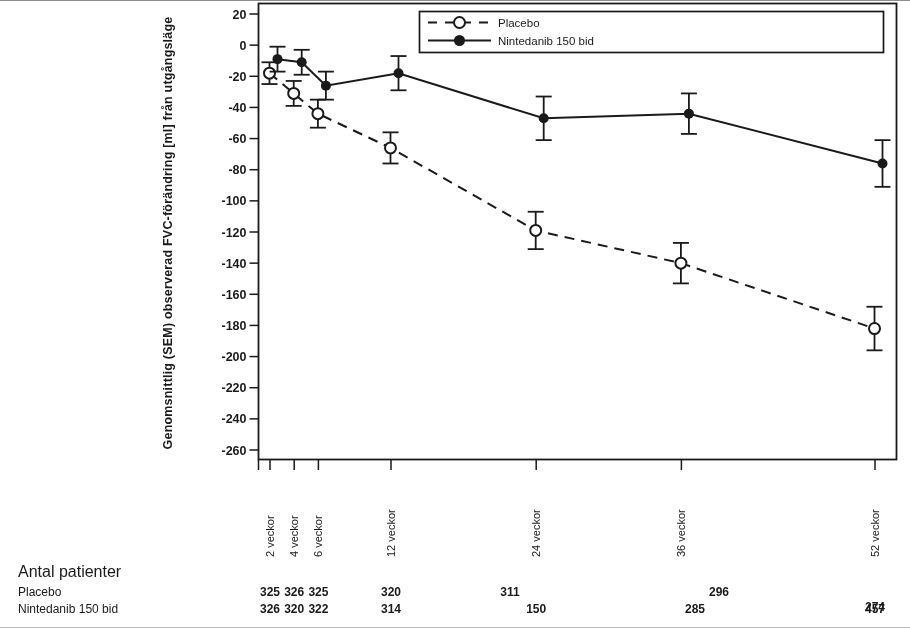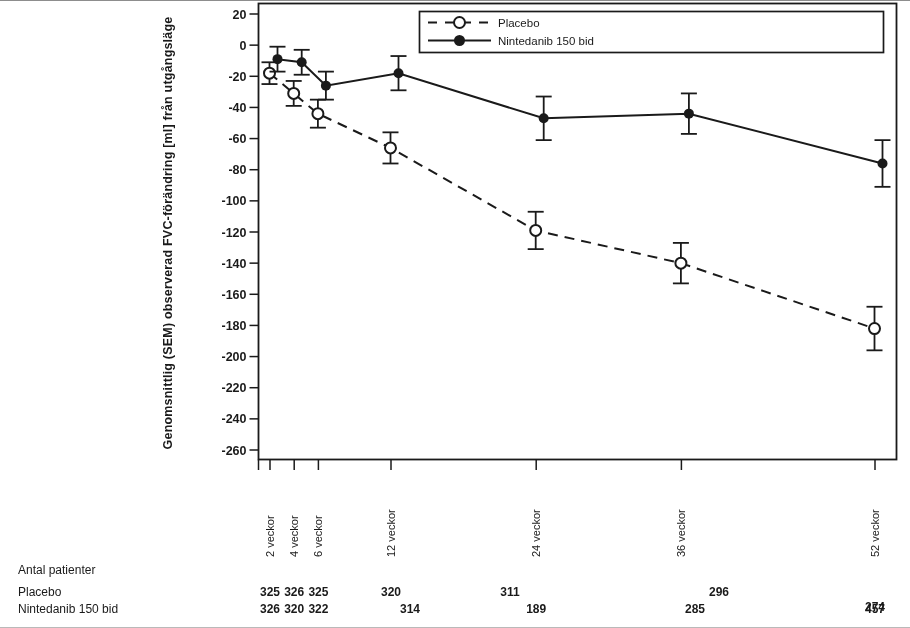--- a/index.html
+++ b/index.html
@@ -8,21 +8,21 @@
     font-family:"Liberation Sans", sans-serif;color:#1a1a1a;
     box-sizing:border-box;border-top:1px solid #8d8d8d;border-bottom:1px solid #b9b9b9;
     overflow:hidden;
   }
   #plot-svg{position:absolute;left:0;top:0;}
   .y-title{
     position:absolute;left:168px;top:232px;
     transform:translate(-50%,-50%) rotate(-90deg);
     white-space:nowrap;font-size:12.5px;font-weight:bold;letter-spacing:0.2px;
   }
-  .tbl-title{position:absolute;left:18px;top:562px;font-size:12px;}
+  .tbl-title{position:absolute;left:18px;top:562px;font-size:16px;}
   .tbl-row-label{position:absolute;left:18px;font-size:12px;white-space:nowrap;}
   .row-label-0{top:584px;}
   .row-label-1{top:601px;}
   .count{
     position:absolute;transform:translateX(-50%);
     font-size:12px;font-weight:bold;white-space:nowrap;
   }
 </style>
 </head>
 <body>
@@ -149,18 +149,18 @@
       <div class="count" style="left: 270px; top: 584px;">325</div>
       <div class="count" style="left: 294.2px; top: 584px;">326</div>
       <div class="count" style="left: 318.4px; top: 584px;">325</div>
       <div class="count" style="left: 391px; top: 584px;">320</div>
       <div class="count" style="left: 510px; top: 584px;">311</div>
       <div class="count" style="left: 719px; top: 584px;">296</div>
       <div class="count" style="left: 875px; top: 584px; margin-top: 15px;">274</div>
       <div class="count" style="left: 270px; top: 601px;">326</div>
       <div class="count" style="left: 294.2px; top: 601px;">320</div>
       <div class="count" style="left: 318.4px; top: 601px;">322</div>
-      <div class="count" style="left: 410px; top: 601px;">314</div>
-      <div class="count" style="left: 536.2px; top: 601px;">189</div>
+      <div class="count" style="left: 391px; top: 601px;">314</div>
+      <div class="count" style="left: 536.2px; top: 601px;">150</div>
       <div class="count" style="left: 695px; top: 601px;">285</div>
       <div class="count" style="left: 875px; top: 601px;">457</div>
     </div>
 </div>
 
 </body></html>

